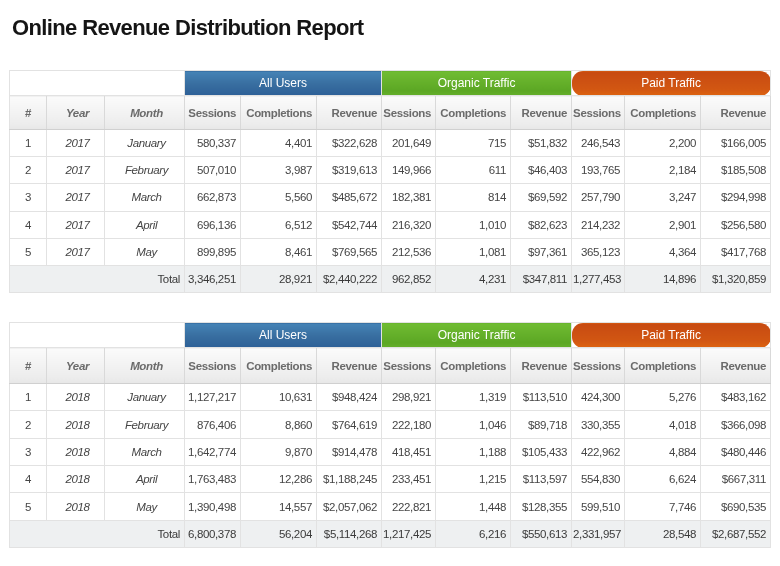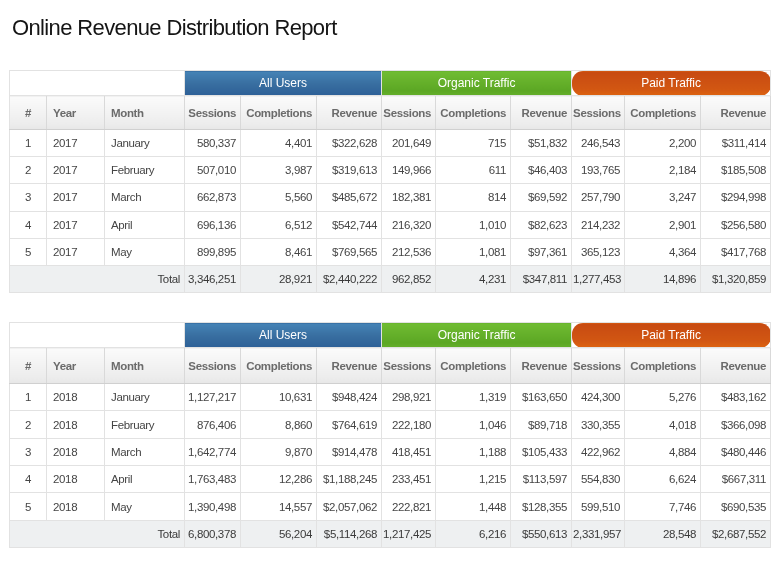--- a/index.html
+++ b/index.html
@@ -8,21 +8,21 @@
     width: 780px; height: 566px;
     font-family: "Liberation Sans", sans-serif;
     position: relative;
     overflow: hidden;
   }
   .page-title {
     position: absolute;
     left: 12px; top: 15px;
     margin: 0;
     font-size: 22px;
-    font-weight: normal;
+    font-weight: bold;
     color: #151515;
     letter-spacing: -0.63px;
     white-space: nowrap;
   }
   table.report {
     position: absolute;
     left: 9px;
     width: 761px;
     border-collapse: collapse;
     table-layout: fixed;
@@ -82,21 +82,21 @@
 
   
   tr.total-row td {
     height: 27px;
     background: #eef0f1;
     font-weight: normal;
     color: #3a3a3a;
     border-top-color: #d5d5d5;
   }
 
-  .al { text-align: left;  padding: 0 2px 0 6px !important; }
+  .al { text-align: center;  padding: 0 2px 0 6px !important; font-style: italic; }
   .ar { text-align: right; padding: 0 4px 0 1px !important; }
   .ac { text-align: center; padding: 0 1px !important; }
 </style>
 </head>
 <body>
 
 <h1 class="page-title">Online Revenue Distribution Report</h1>
 
 <table class="report first">
   <colgroup>
@@ -141,21 +141,21 @@
         <td class="al">2017</td>
         <td class="al">January</td>
         <td class="ar">580,337</td>
         <td class="ar">4,401</td>
         <td class="ar">$322,628</td>
         <td class="ar">201,649</td>
         <td class="ar">715</td>
         <td class="ar">$51,832</td>
         <td class="ar">246,543</td>
         <td class="ar">2,200</td>
-        <td class="ar">$311,414</td>
+        <td class="ar">$166,005</td>
       </tr>
       <tr>
         <td class="ac">2</td>
         <td class="al">2017</td>
         <td class="al">February</td>
         <td class="ar">507,010</td>
         <td class="ar">3,987</td>
         <td class="ar">$319,613</td>
         <td class="ar">149,966</td>
         <td class="ar">611</td>
@@ -261,21 +261,21 @@
   <tbody class="data-body">
       <tr>
         <td class="ac">1</td>
         <td class="al">2018</td>
         <td class="al">January</td>
         <td class="ar">1,127,217</td>
         <td class="ar">10,631</td>
         <td class="ar">$948,424</td>
         <td class="ar">298,921</td>
         <td class="ar">1,319</td>
-        <td class="ar">$163,650</td>
+        <td class="ar">$113,510</td>
         <td class="ar">424,300</td>
         <td class="ar">5,276</td>
         <td class="ar">$483,162</td>
       </tr>
       <tr>
         <td class="ac">2</td>
         <td class="al">2018</td>
         <td class="al">February</td>
         <td class="ar">876,406</td>
         <td class="ar">8,860</td>

